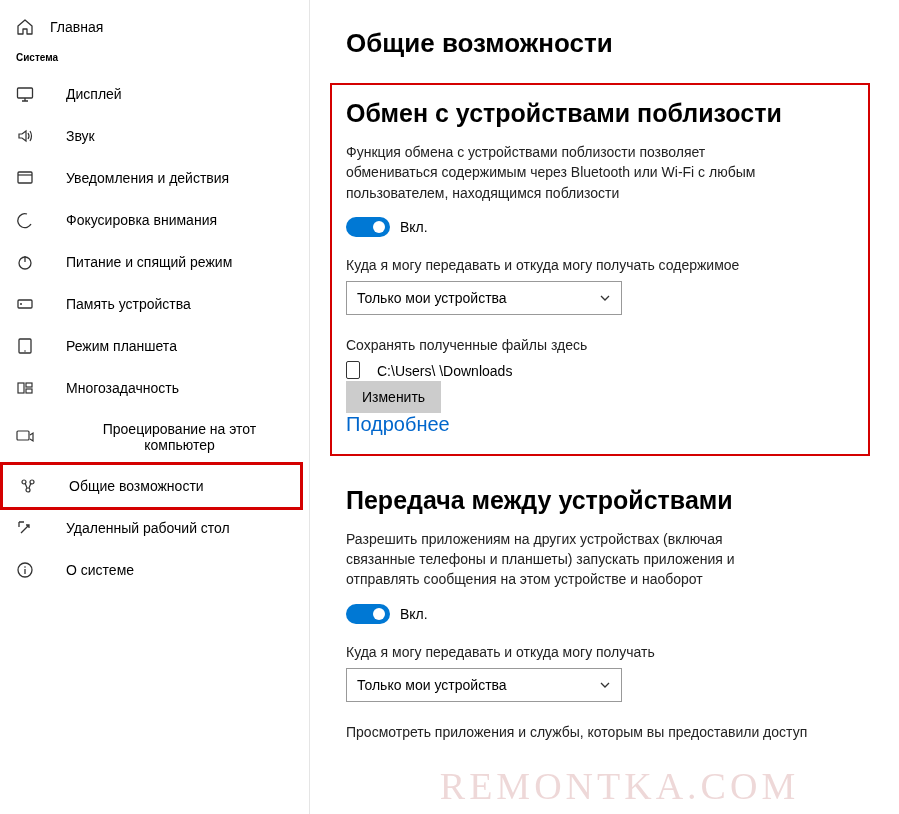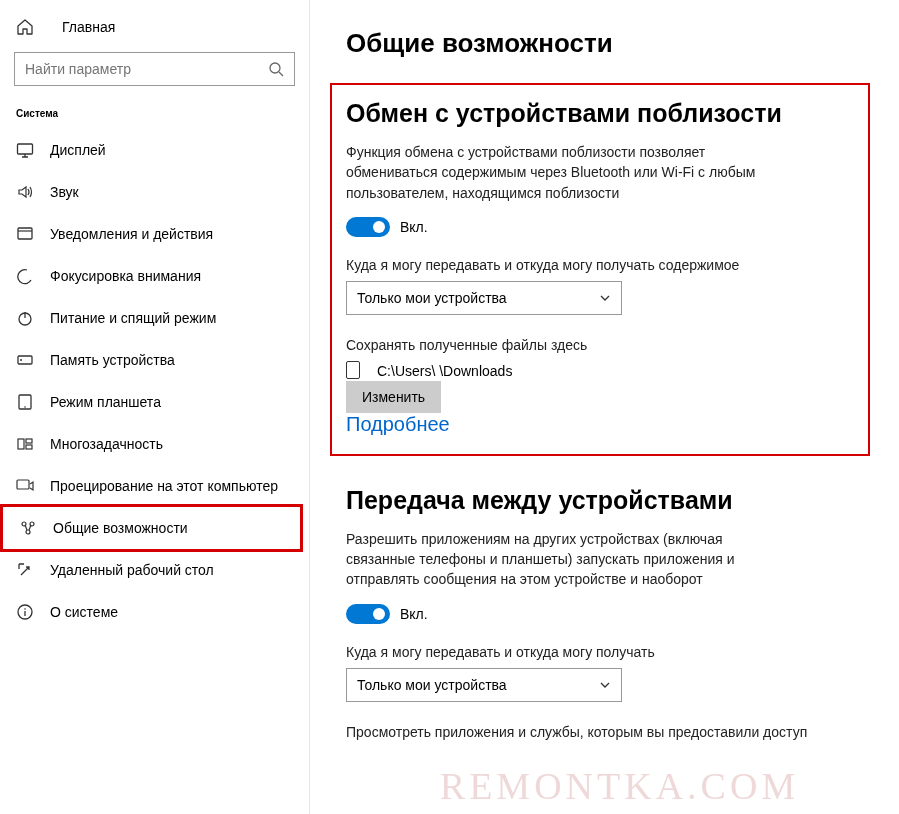--- a/index.html
+++ b/index.html
@@ -23,21 +23,21 @@
   }
   .titlebar {
     display: flex;
     align-items: center;
     padding: 6px 14px 14px 14px;
     gap: 18px;
   }
   .back-btn { width: 18px; height: 18px; display:flex; align-items:center; justify-content:center; cursor:pointer;}
   .app-title { font-size: 12px; color:#333; }
   .home-row {
-    display: flex; align-items:center; gap:28px;
+    display: flex; align-items:center; gap:16px;
     padding: 10px 16px;
     cursor:pointer;
   }
   .home-row .label { font-size:14px; }
   .search-box {
     margin: 6px 14px 16px 14px;
     border: 1px solid #999;
     height: 34px;
     display:flex; align-items:center; justify-content:space-between;
     padding: 0 10px;
@@ -45,21 +45,21 @@
   }
   .search-input {
     border:none; outline:none; font-size:14px; flex:1; color:#666;
     font-family: inherit;
   }
   .category-label {
     padding: 6px 16px 10px 16px;
     font-size:10px; font-weight:600;
   }
   .nav-item {
-    display:flex; align-items:center; gap:16px;
+    display:flex; align-items:center; gap:32px;
     padding: 12px 16px;
     cursor:pointer;
     font-size:14px;
     text-align:center;
   }
   .nav-item .icon { width:18px; height:18px; display:flex; align-items:center; justify-content:center; color:#333;}
   .nav-item.selected-box {
     border: 3px solid #d40000;
     margin: -3px 6px -3px 0;
     padding: 12px 16px;
@@ -118,29 +118,20 @@
 
     <div class="home-row">
       <span class="icon">
         <svg width="18" height="18" viewBox="0 0 18 18">
             <path d="M2 8 L9 2 L16 8 V16 H11 V11 H7 V16 H2 Z" stroke="#333" stroke-width="1.3" fill="none" stroke-linejoin="round"></path>
           </svg>
       </span>
       <span class="label">Главная</span>
     </div>
 
-    <div class="search-box">
-      <input class="search-input" placeholder="Найти параметр" style="">
-      <span>
-        <svg width="16" height="16" viewBox="0 0 16 16">
-            <circle cx="7" cy="7" r="5" stroke="#666" stroke-width="1.3" fill="none"></circle>
-            <path d="M11 11 L15 15" stroke="#666" stroke-width="1.3"></path>
-          </svg>
-      </span>
-    </div>
 
     <div class="category-label">Система</div>
 
     <div class="nav-item">
       <span class="icon">
           <svg width="18" height="18" viewBox="0 0 18 18">
             <rect x="1.5" y="3" width="15" height="10" rx="1" stroke="#333" stroke-width="1.3" fill="none"></rect>
             <path d="M6 16 H12 M9 13 V16" stroke="#333" stroke-width="1.3"></path>
           </svg>
         </span>

